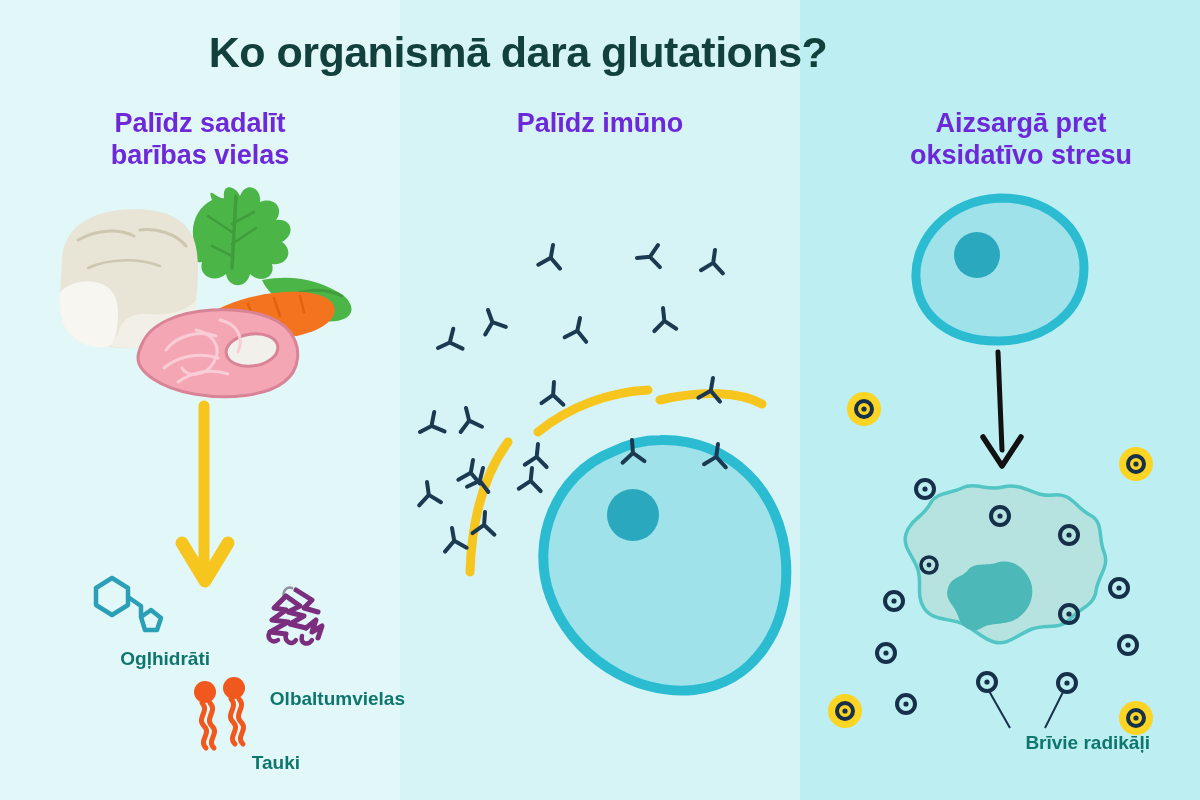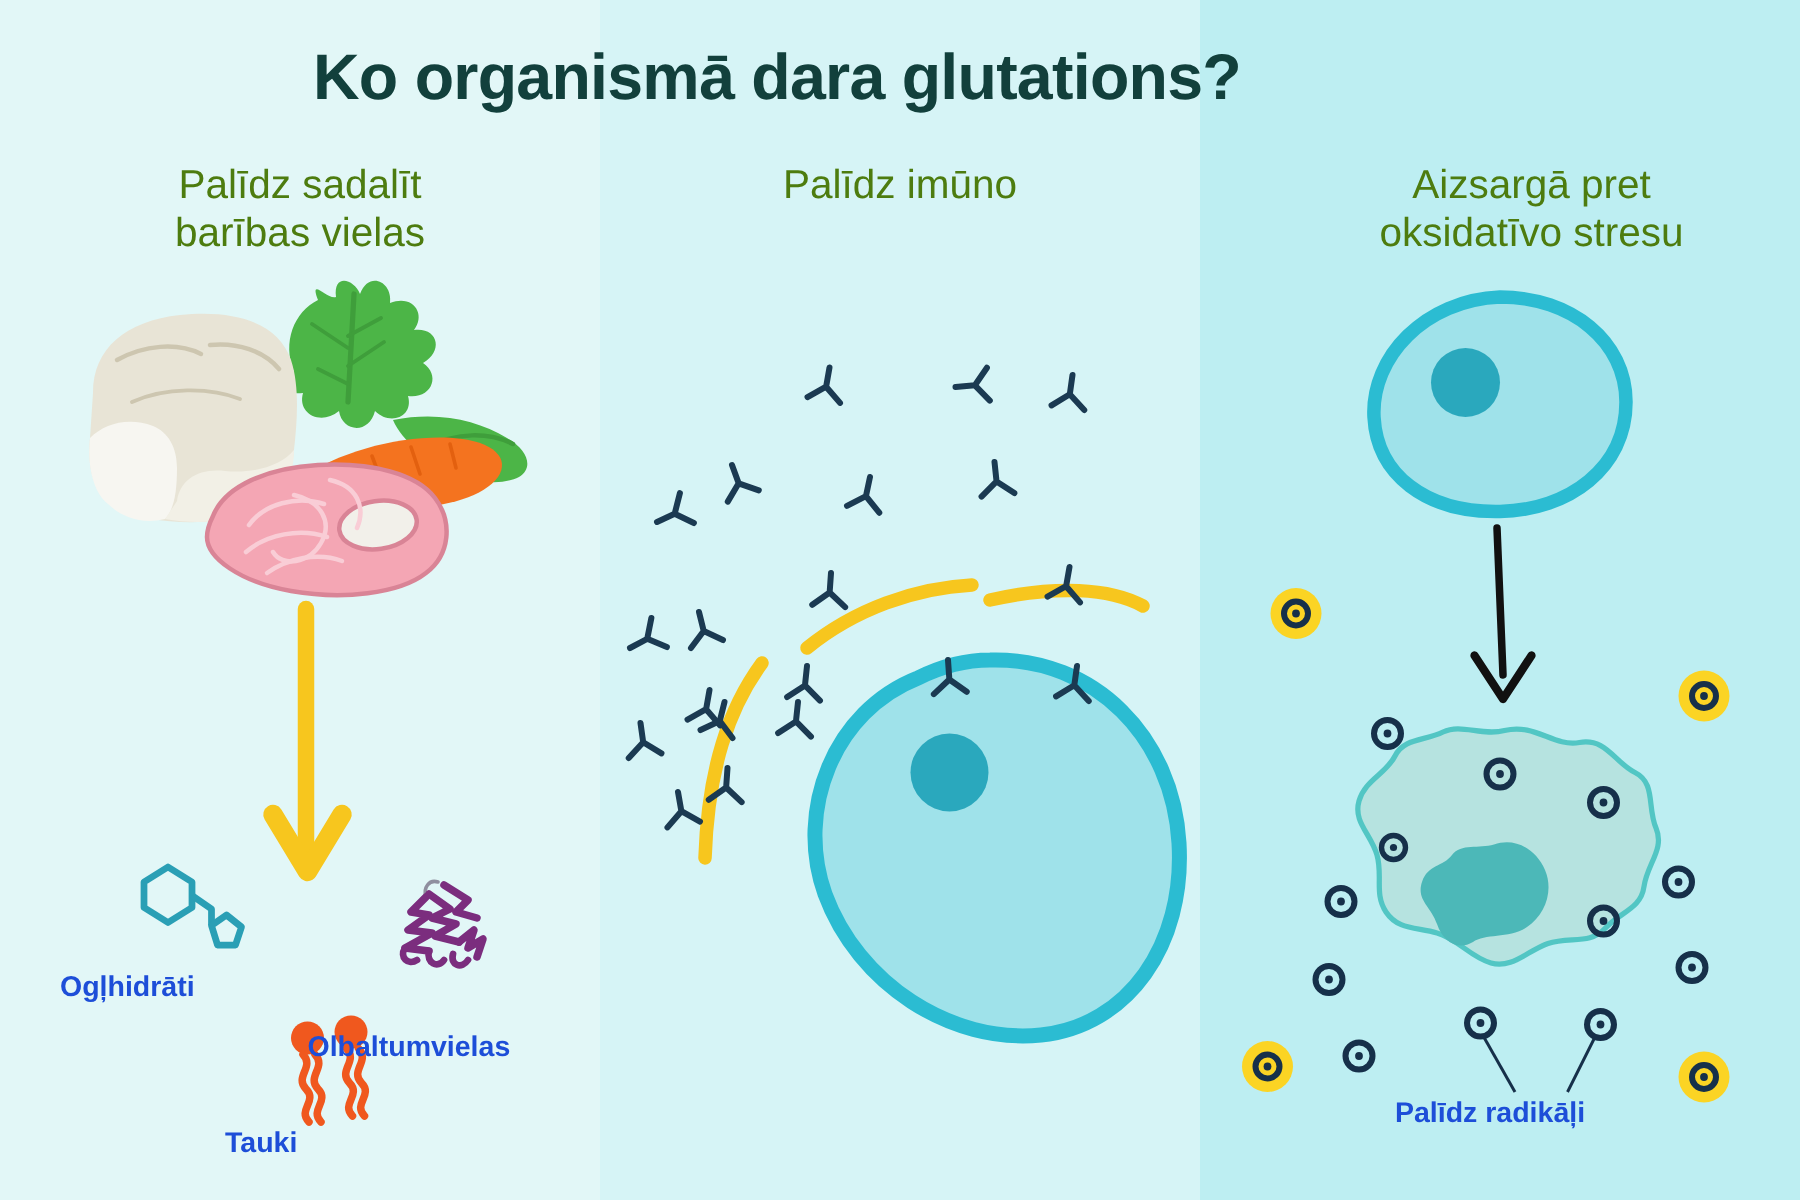--- a/index.html
+++ b/index.html
@@ -38,41 +38,41 @@
     font-weight: bold;
     color: #12403c;
     letter-spacing: -0.5px;
     margin-left: 16px;
   }
 
   .col-head {
     position: absolute;
     text-align: center;
     font-size: 27px;
-    font-weight: normal;
-    color: #4d7c0f;
+    font-weight: bold;
+    color: #6d28d9;
     line-height: 1.18;
   }
   .col-head.c1 { top: 108px; left: 40px; width: 320px; }
   .col-head.c2 { top: 108px; left: 440px; width: 320px; }
   .col-head.c3 { top: 108px; left: 861px; width: 320px; }
 
   .svg-layer {
     position: absolute;
     inset: 0;
     width: 1200px;
     height: 800px;
   }
 
   .lbl {
     position: absolute;
     font-size: 19px;
     font-weight: bold;
-    color: #1d4ed8;
-    text-align: left;
+    color: #0f766e;
+    text-align: right;
     white-space: nowrap;
   }
   .lbl.carbs   { left: 40px;  top: 648px; width: 170px; }
   .lbl.protein { left: 205px; top: 648px; width: 200px; margin-top: 40px; }
   .lbl.fats    { left: 150px; top: 752px; width: 150px; }
   .lbl.radicals{ left: 930px; top: 732px; width: 220px; }
 </style>
 </head>
 <body>
 
@@ -363,15 +363,15 @@
       <g stroke="#16304a" stroke-width="2" fill="none">
         <path d="M989 691 L1010 728"></path>
         <path d="M1063 692 L1045 728"></path>
       </g>
     </g>
   </svg>
 
   <div class="lbl carbs">Ogļhidrāti</div>
   <div class="lbl protein">Olbaltumvielas</div>
   <div class="lbl fats">Tauki</div>
-  <div class="lbl radicals">Palīdz radikāļi</div>
+  <div class="lbl radicals">Brīvie radikāļi</div>
 
 </div>
 
 </body></html>

